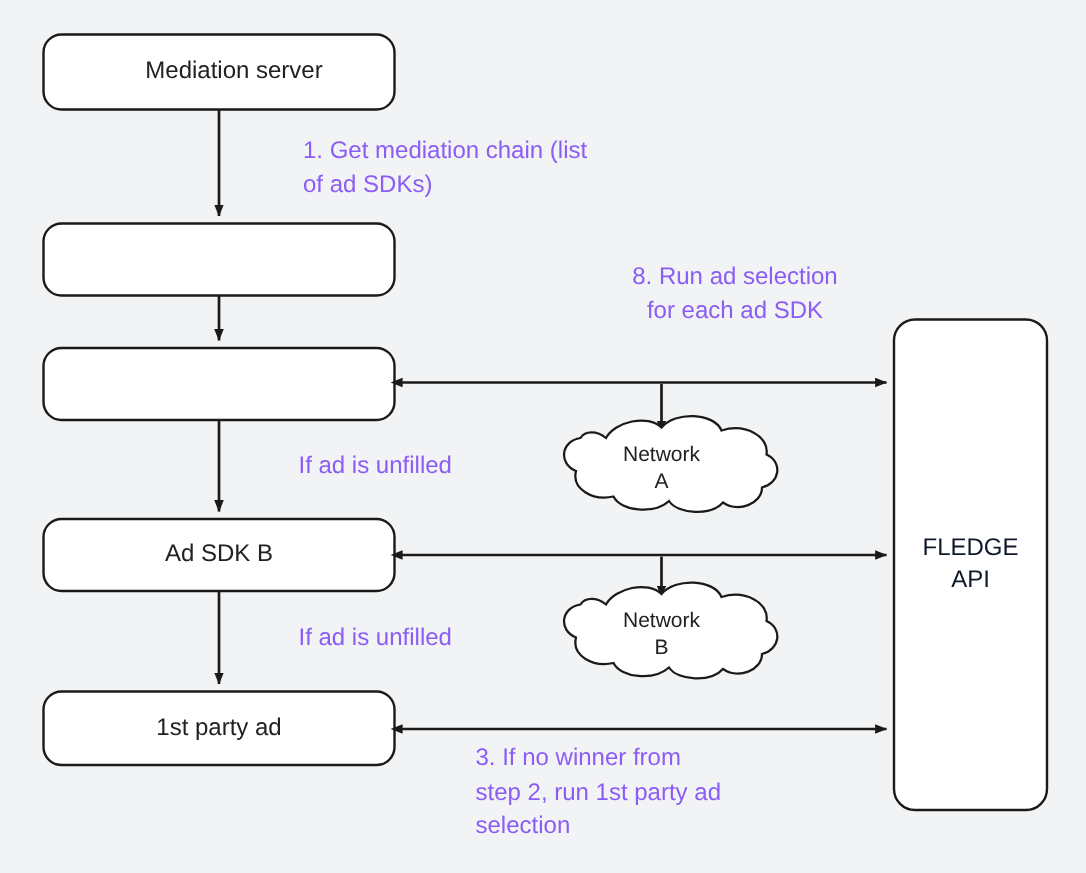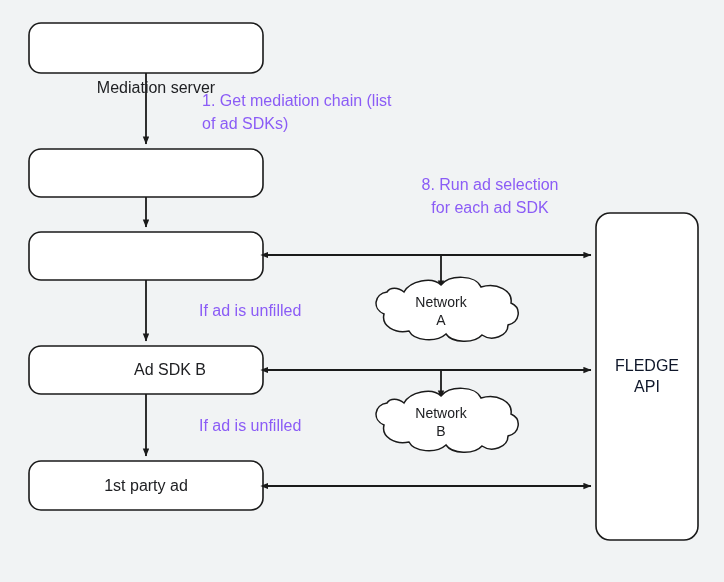--- a/index.html
+++ b/index.html
@@ -132,25 +132,25 @@
              C 497 393, 513 402, 511 414
              C 522 419, 520 433, 508 436
              C 508 447, 492 453, 482 446
              C 474 455, 452 454, 446 445
              C 436 454, 414 452, 409 442
              C 395 445, 381 437, 384 425
              C 372 420, 374 405, 387 403
              C 390 398, 398 398, 404 403 Z" fill="#ffffff" stroke="#1a1a1a" stroke-width="1.5"></path>
   </svg>
 
-  <div class="node-label" style="left:29px; top:23px; width:254px; height:50px;margin-top:40px;">Mediation server</div>
+  <div class="node-label" style="left:29px; top:23px; width:254px; height:50px;">Mediation server</div>
 
 
 
-  <div class="node-label" style="left:29px; top:346px; width:234px; height:48px;margin-left:24px;">Ad SDK B</div>
+  <div class="node-label" style="left:29px; top:346px; width:234px; height:48px;">Ad SDK B</div>
 
   <div class="node-label" style="left:29px; top:461px; width:234px; height:49px;">1st party ad</div>
 
   <div class="fledge-label" style="left:596px; top:213px; width:102px; height:327px;">FLEDGE
 API</div>
 
   <div class="cloud-label" style="left:384px; top:288px; width:114px; height:46px;">Network
 A</div>
 
   <div class="cloud-label" style="left:384px; top:399px; width:114px; height:46px;">Network
@@ -159,14 +159,17 @@
   <div class="edge-label" style="left:162px; top:90px; width:230px;">1. Get mediation chain (list
 of ad SDKs)</div>
 
   <div class="edge-label" style="left:355px; top:174px; width:190px; text-align:center;">8. Run ad selection
 for each ad SDK</div>
 
   <div class="edge-label" style="left:159px; top:300px; width:150px;">If ad is unfilled</div>
 
   <div class="edge-label" style="left:159px; top:415px; width:150px;">If ad is unfilled</div>
 
+  <div class="edge-label" style="left:277px; top:495px; width:220px;">3. If no winner from
+step 2, run 1st party ad
+selection</div>
 
 </div>
 
 </body></html>

